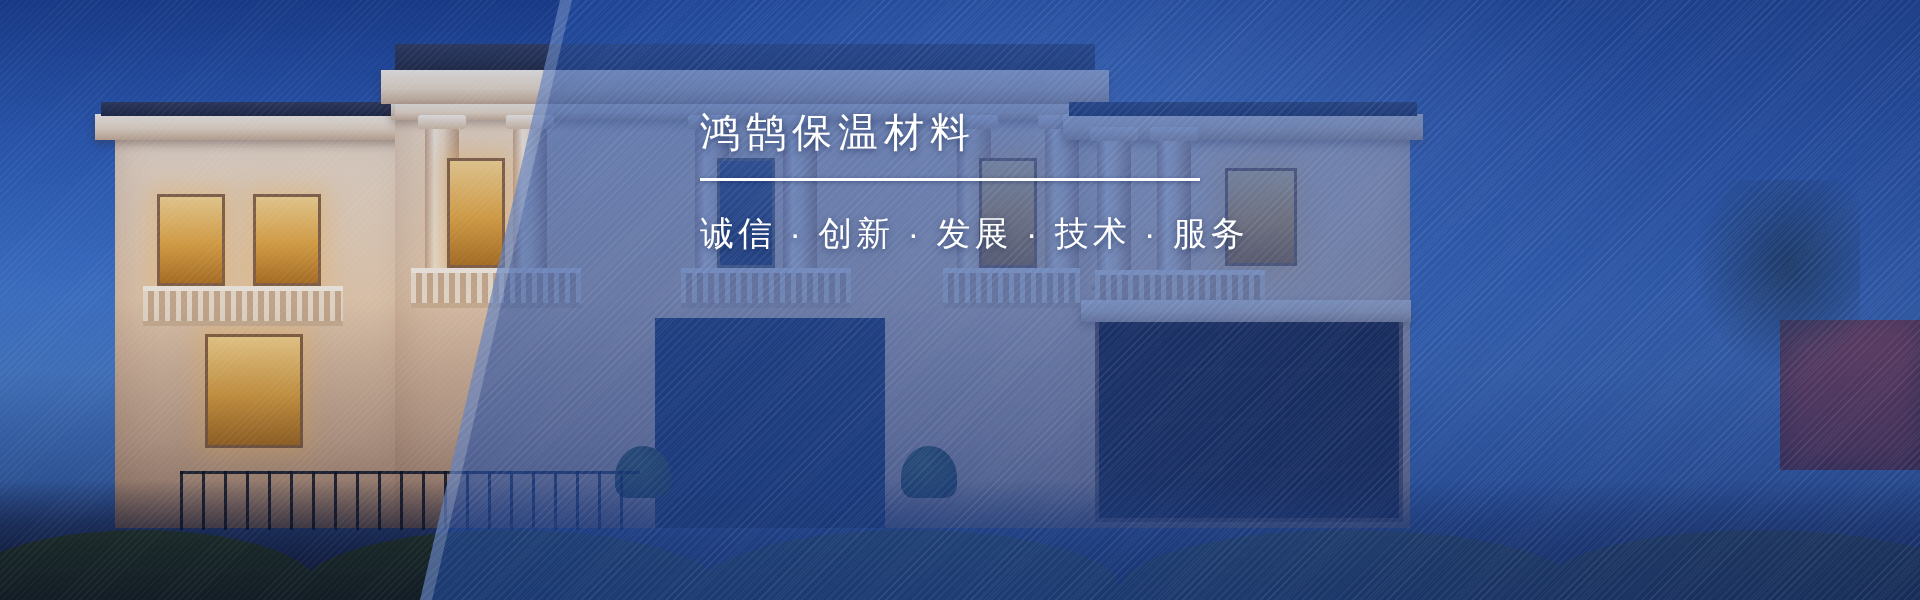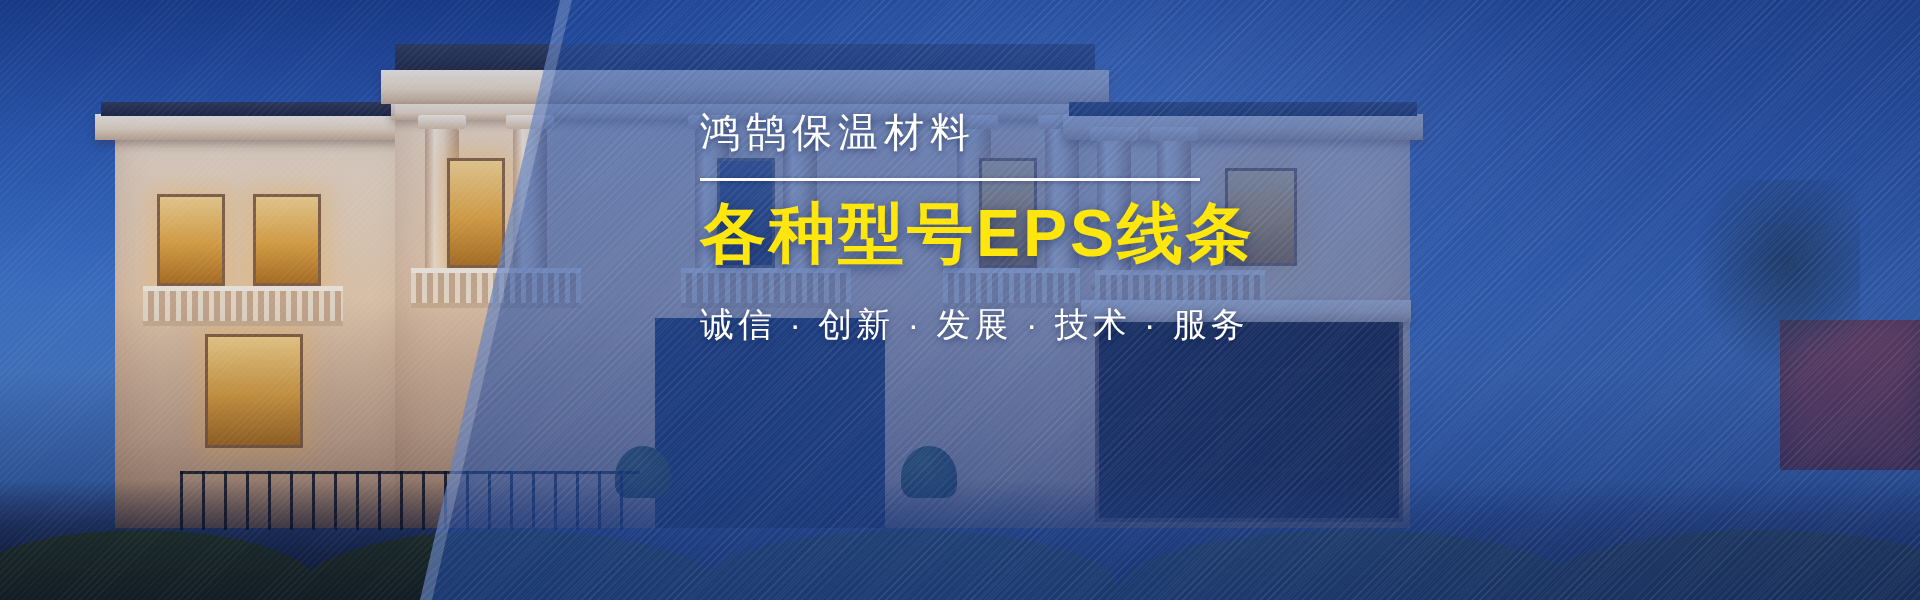--- a/index.html
+++ b/index.html
@@ -334,17 +334,16 @@
   </div>
 
   <div class="panel"></div>
   <div class="panel-stripes"></div>
   <div class="panel-edge"></div>
   <div class="hatch"></div>
 
   <div class="copy">
     <div class="brand">鸿鹄保温材料</div>
     <div class="rule"></div>
-    <div class="head">各种型号EPS线条</div>
     <div class="tagline">诚信 · 创新 · 发展 · 技术 · 服务</div>
   </div>
 
 </div>
 
 </body></html>

